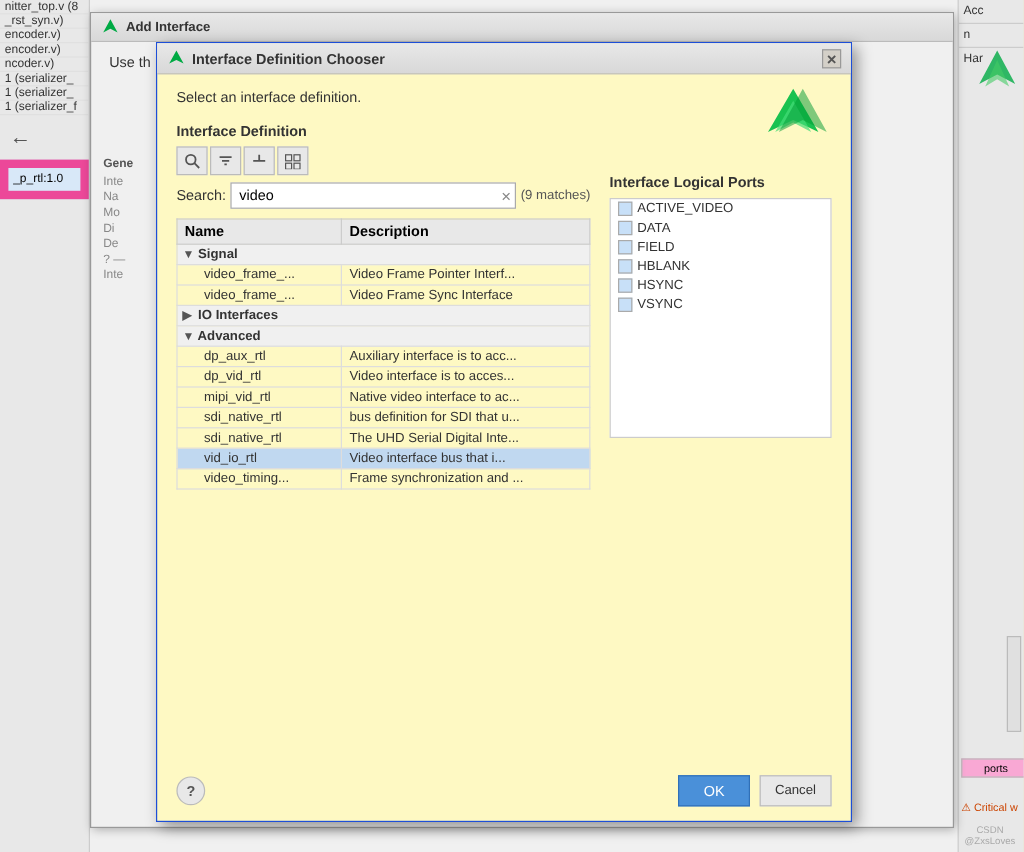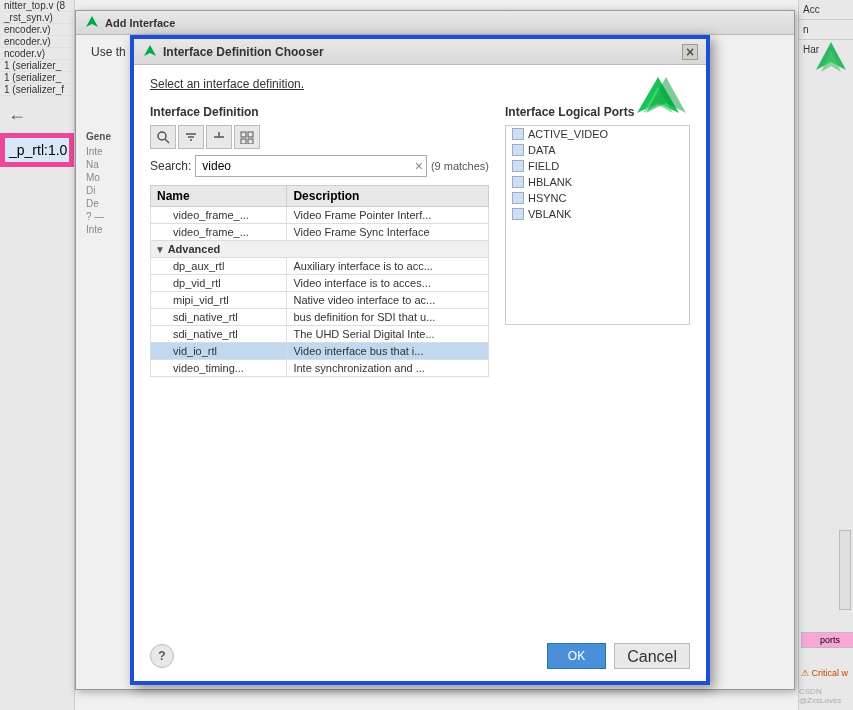--- a/index.html
+++ b/index.html
@@ -79,22 +79,22 @@
       font-size: 12px;
     }
 
     
     .chooser-overlay {
       position: absolute;
       left: 130px;
       top: 35px;
       width: 580px;
       height: 650px;
-      background: #ffffff;
-      border: 4px solid #1d4ed8;
+      background: #fef9c3;
+      border: 1px solid #1d4ed8;
       box-shadow: 4px 4px 12px rgba(0,0,0,0.4);
       z-index: 10;
     }
 
     .chooser-titlebar {
       background: linear-gradient(to bottom, #e8e8e8, #d8d8d8);
       border-bottom: 1px solid #bbb;
       padding: 4px 8px;
       display: flex;
       align-items: center;
@@ -129,27 +129,27 @@
     }
 
     .chooser-body {
       padding: 12px 16px;
     }
 
     .chooser-subtitle {
       font-size: 12px;
       color: #333;
       margin-bottom: 14px;
-      text-decoration: underline;
     }
 
     
     .panels-container {
       display: flex;
       gap: 16px;
+      align-items: center;
     }
 
     .left-panel {
       flex: 1;
     }
 
     .right-panel {
       width: 185px;
     }
 
@@ -335,21 +335,21 @@
       margin-right: 8px;
       height: 26px;
     }
 
     .cancel-btn {
       background: #e8e8e8;
       color: #333;
       border: 1px solid #bbb;
       padding: 4px 12px;
       cursor: pointer;
-      font-size: 16px;
+      font-size: 11px;
       height: 26px;
     }
 
     
     .bg-file-item {
       font-size: 10px;
       color: #333;
       padding: 0 4px;
       border-bottom: 1px solid #e0e0e0;
       white-space: nowrap;
@@ -367,21 +367,21 @@
     <div class="bg-file-item">_rst_syn.v)</div>
     <div class="bg-file-item">encoder.v)</div>
     <div class="bg-file-item">encoder.v)</div>
     <div class="bg-file-item">ncoder.v)</div>
     <div class="bg-file-item">1 (serializer_</div>
     <div class="bg-file-item">1 (serializer_</div>
     <div class="bg-file-item">1 (serializer_f</div>
 
     <div style="padding: 8px; color:#555; font-size:18px;">←</div>
 
-    <div style="padding:4px; font-size:14px; background:#d8e8f8; border:5px solid #ec4899; margin:0;">_p_rtl:1.0</div>
+    <div style="padding:4px; font-size:10px; background:#d8e8f8; border:7px solid #ec4899; margin:0;">_p_rtl:1.0</div>
   </div>
 
   <div class="bg-right-panel">
     <div style="padding:4px; font-size:10px; color:#333; border-bottom:1px solid #ccc;">Acc</div>
     <div style="padding:4px; font-size:10px; color:#333; border-bottom:1px solid #ccc;">n</div>
     <div style="padding:4px; font-size:10px; color:#333;">Har</div>
 
     <div style="position:absolute; top:40px; right:2px;">
       <svg width="40" height="40" viewBox="0 0 40 40">
         <polygon points="20,2 35,30 20,22 5,30" fill="#00aa44" opacity="0.8"></polygon>
@@ -391,21 +391,21 @@
 
     <div style="position:absolute; bottom:100px; right:2px; width:12px; height:80px; background:#e0e0e0; border:1px solid #bbb;"></div>
 
     <div style="position:absolute; bottom:60px; left:0; right:0; display:flex; gap:2px; padding:2px;">
       <div style="font-size:9px; background:#f9a8d4; border:1px solid #bbb; padding:2px 18px;">ports</div>
       <div style="font-size:9px; background:#e0e0e0; border:1px solid #bbb; padding:2px 3px;">De</div>
     </div>
 
     <div style="position:absolute; bottom:30px; left:0; right:0; font-size:9px; color:#cc4400; padding:2px;">⚠ Critical w</div>
 
-    <div style="position:absolute; bottom:5px; right:2px; font-size:8px; color:#aaa;">CSDN @ZxsLoves</div>
+    <div style="position:absolute; bottom:5px; right:2px; font-size:8px; color:#aaa;text-align:center;">CSDN @ZxsLoves</div>
   </div>
 
 </div>
 
 <div class="add-interface-dialog">
   <div class="add-interface-titlebar">
 
     <svg class="title-icon" viewBox="0 0 16 16">
       <polygon points="8,1 14,12 8,9 2,12" fill="#00aa44"></polygon>
     </svg>
@@ -495,29 +495,35 @@
 
         <table class="def-table">
           <thead>
             <tr>
               <th>Name</th>
               <th>Description</th>
             </tr>
           </thead>
           <tbody>
 
+            <tr class="group-row">
+              <td colspan="2"><span class="expand-icon">▼</span> Signal</td>
+            </tr>
             <tr class="child-row">
               <td>video_frame_...</td>
               <td>Video Frame Pointer Interf...</td>
             </tr>
             <tr class="child-row">
               <td>video_frame_...</td>
               <td>Video Frame Sync Interface</td>
             </tr>
 
+            <tr class="group-row">
+              <td colspan="2"><span class="expand-icon">▶</span> IO Interfaces</td>
+            </tr>
 
             <tr class="group-row">
               <td colspan="2"><span class="expand-icon">▼</span> Advanced</td>
             </tr>
             <tr class="child-row">
               <td>dp_aux_rtl</td>
               <td>Auxiliary interface is to acc...</td>
             </tr>
             <tr class="child-row">
               <td>dp_vid_rtl</td>
@@ -534,21 +540,21 @@
             <tr class="child-row">
               <td>sdi_native_rtl</td>
               <td>The UHD Serial Digital Inte...</td>
             </tr>
             <tr class="child-row selected">
               <td>vid_io_rtl</td>
               <td>Video interface bus that i...</td>
             </tr>
             <tr class="child-row">
               <td>video_timing...</td>
-              <td>Inte synchronization and ...</td>
+              <td>Frame synchronization and ...</td>
             </tr>
           </tbody>
         </table>
       </div>
 
       <div class="right-panel">
         <div class="panel-title">Interface Logical Ports</div>
         <div class="ports-list">
           <div class="port-item">
             <span class="port-icon" style="background:#c8e0f8;"></span>
@@ -565,21 +571,21 @@
           <div class="port-item">
             <span class="port-icon" style="background:#c8e0f8;"></span>
             <span>HBLANK</span>
           </div>
           <div class="port-item">
             <span class="port-icon" style="background:#c8e0f8;"></span>
             <span>HSYNC</span>
           </div>
           <div class="port-item">
             <span class="port-icon" style="background:#c8e0f8;"></span>
-            <span>VBLANK</span>
+            <span>VSYNC</span>
           </div>
         </div>
       </div>
 
     </div>
 
   </div>
 
   <div class="dialog-footer">
     <div class="help-btn">?</div>

